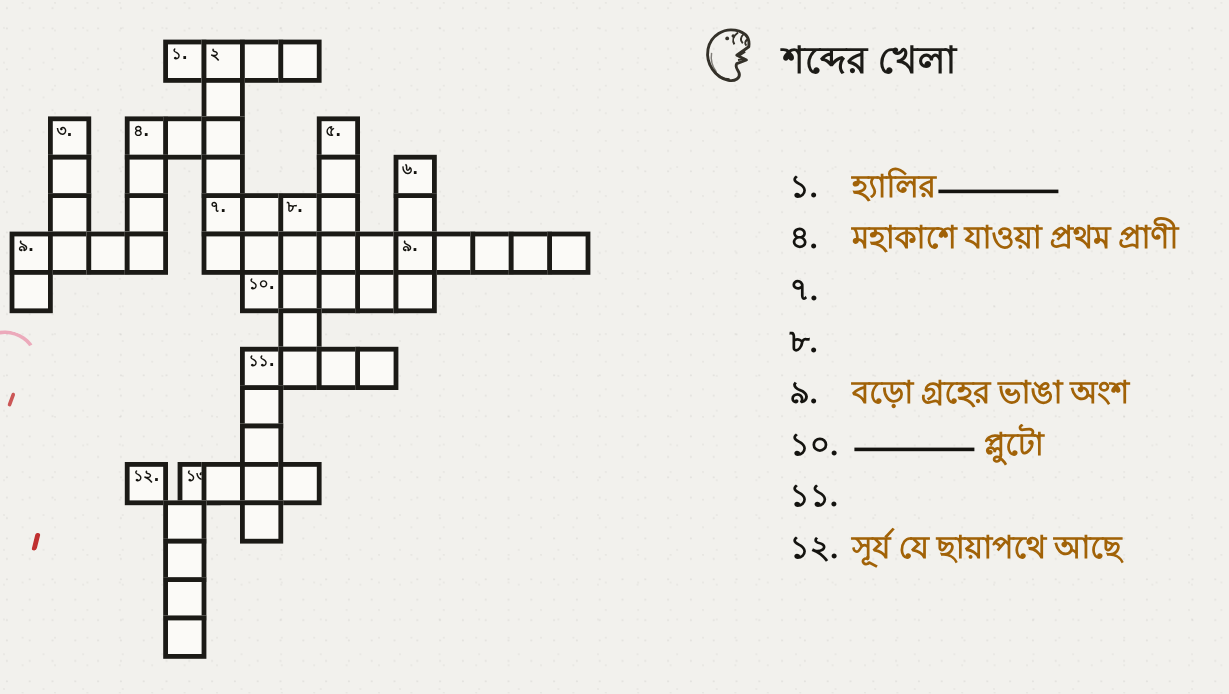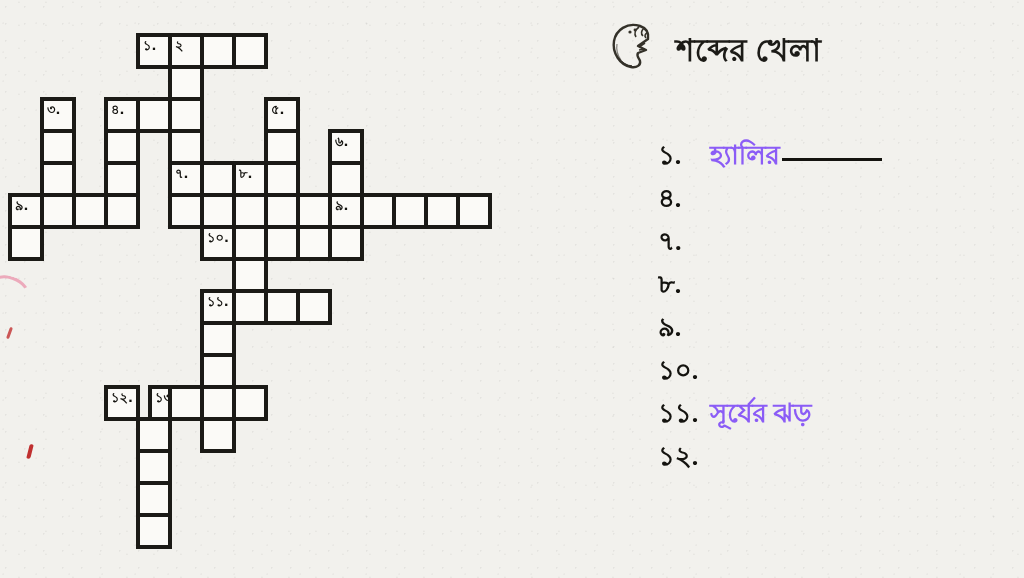--- a/index.html
+++ b/index.html
@@ -40,40 +40,40 @@
     left:28px;top:444px;width:4px;height:15px;
     background:#c03030;border-radius:3px 2px 4px 2px;transform:rotate(14deg);
   }
   .ink.red2{
     left:8px;top:327px;width:3px;height:12px;
     background:rgba(192,48,48,.8);border-radius:2px;transform:rotate(20deg);
   }
 
   
   .panel{position:absolute;left:560px;top:0;width:464px;height:578px;}
-  .header{position:absolute;left:48px;top:18px;display:flex;align-items:center;}
+  .header{position:absolute;left:24px;top:18px;display:flex;align-items:center;}
   .doodle{flex:0 0 auto;margin-right:12px;}
   .title{
     font-size:31px;font-weight:700;letter-spacing:.5px;color:#1c1b17;
     padding-top:8px;
   }
   .subhead{
     position:absolute;left:98px;top:84px;
     font-size:29px;font-weight:700;color:#14130f;
   }
   .clues{
     position:absolute;left:98px;top:140px;width:360px;
     display:flex;flex-direction:column;gap:12px;
   }
   .clue{display:flex;align-items:flex-start;}
   .clue .num{
     flex:0 0 52px;font-size:26px;font-weight:700;line-height:31px;color:#14130f;
   }
   .clue .ctext{
-    flex:1 1 auto;font-size:26px;font-weight:700;line-height:31px;color:#8b5cf6;
+    flex:1 1 auto;font-size:26px;font-weight:700;line-height:31px;color:#a16207;
   }
   .blank{
     display:inline-block;width:100px;height:5px;
     border-bottom:3.5px solid #14130f;margin:0 8px 3px 2px;vertical-align:baseline;
   }
 </style>
 </head>
 <body>
 
 <div class="page">
@@ -187,36 +187,39 @@
     </div>
 
 
     <div id="clues" class="clues">
         <div class="clue">
           <span class="num">১.</span>
           <span class="ctext">হ্যালির<span class="blank"></span></span>
         </div>
         <div class="clue">
           <span class="num">৪.</span>
+          <span class="ctext">মহাকাশে যাওয়া প্রথম প্রাণী</span>
         </div>
         <div class="clue">
           <span class="num">৭.</span>
         </div>
         <div class="clue">
           <span class="num">৮.</span>
         </div>
         <div class="clue">
           <span class="num">৯.</span>
+          <span class="ctext">বড়ো গ্রহের ভাঙা অংশ</span>
         </div>
         <div class="clue">
           <span class="num">১০.</span>
+          <span class="ctext"><span class="blank"></span>প্লুটো</span>
         </div>
         <div class="clue">
           <span class="num">১১.</span>
-          <span class="ctext">সূর্যের ঝড়</span>
         </div>
         <div class="clue">
           <span class="num">১২.</span>
+          <span class="ctext">সূর্য যে ছায়াপথে আছে</span>
         </div>
       </div>
 
   </div>
 </div>
 
 </body></html>

